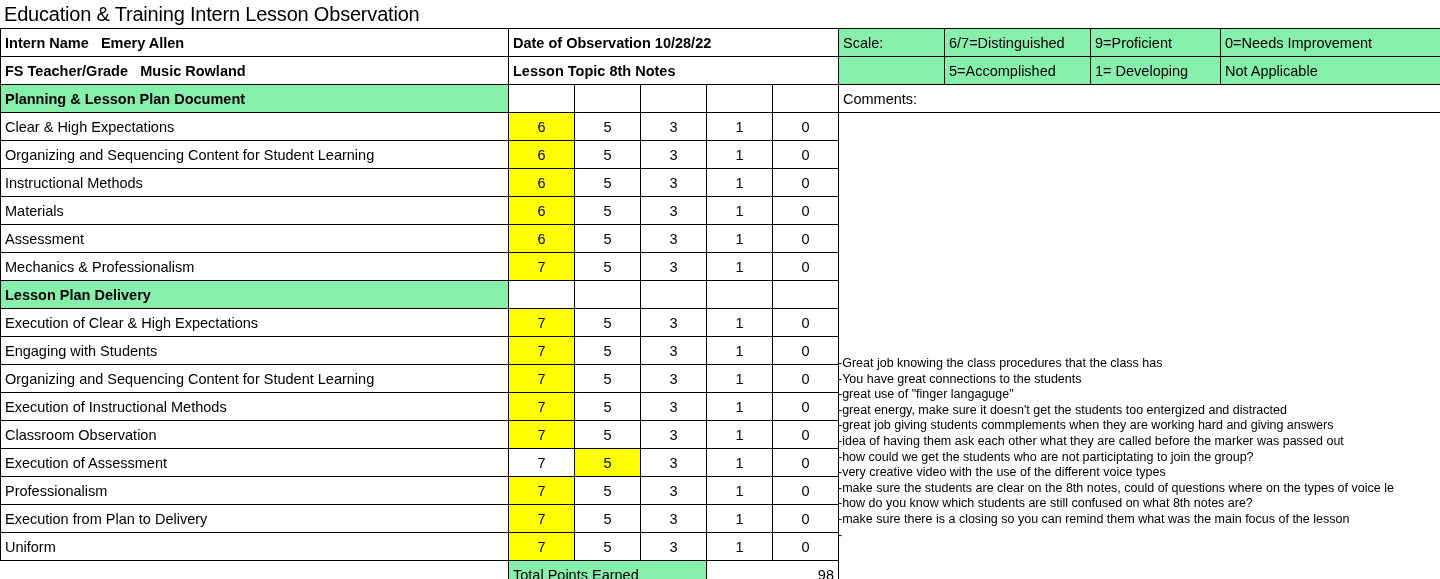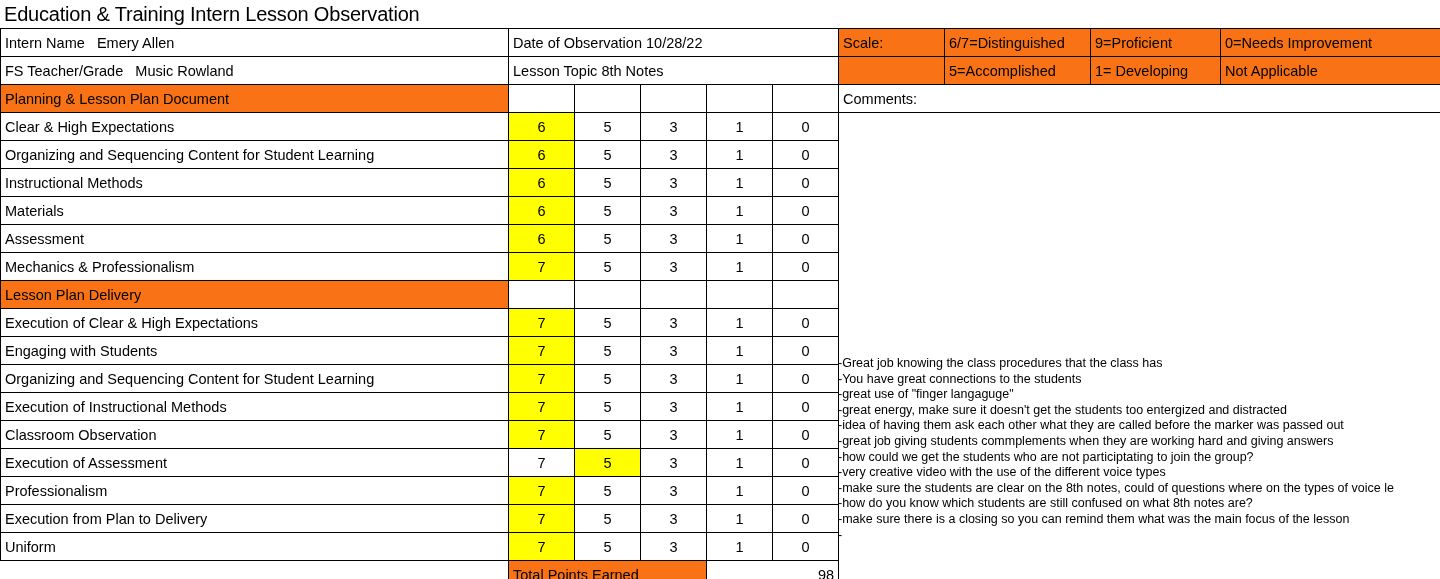--- a/index.html
+++ b/index.html
@@ -45,24 +45,24 @@
     height: 27px;
     vertical-align: middle;
     font-size: 14.5px;
     white-space: nowrap;
     overflow: hidden;
   }
   .nb { border: none !important; }
   .nb-r { border-right: none !important; }
   .nb-t { border-top: none !important; }
   .nb-b { border-bottom: none !important; }
-  .bold { font-weight: normal; }
+  .bold { font-weight: bold; }
   .center { text-align: center; }
   .right { text-align: right; }
-  .grey { background: #f97316; margin-top: 24px; }
+  .grey { background: #86efac; margin-top: 24px; }
   .yellow { background: #ffff00; }
   .cmt-wrap {
     position: absolute;
     left: 838px;
     top: 356px;
     width: 600px;
     font-size: 12.5px;
     line-height: 15.6px;
     white-space: nowrap;
   }
@@ -291,22 +291,22 @@
       <td class="nb-r nb-t" colspan="5"></td>
     </tr>
   </tbody>
     </table>
 
   <div class="cmt-wrap">
     <div>-Great job knowing the class procedures that the class has</div>
     <div>-You have great connections to the students</div>
     <div>-great use of "finger langaguge"</div>
     <div>-great energy, make sure it doesn't get the students too entergized and distracted</div>
+    <div>-great job giving students commplements when they are working hard and giving answers</div>
     <div>-idea of having them ask each other what they are called before the marker was passed out</div>
-    <div>-great job giving students commplements when they are working hard and giving answers</div>
     <div>-how could we get the students who are not participtating to join the group?</div>
     <div>-very creative video with the use of the different voice types</div>
     <div>-make sure the students are clear on the 8th notes, could of questions where on the types of voice le</div>
     <div>-how do you know which students are still confused on what 8th notes are?</div>
     <div>-make sure there is a closing so you can remind them what was the main focus of the lesson</div>
     <div>-</div>
   </div>
 
 </div>
 

